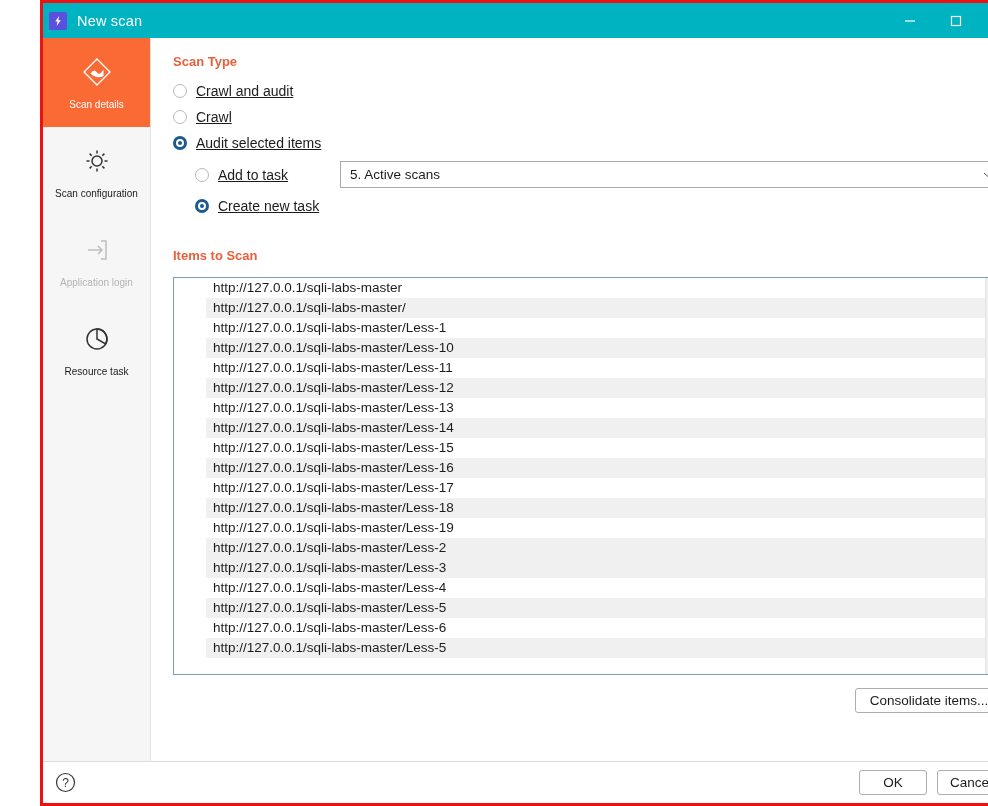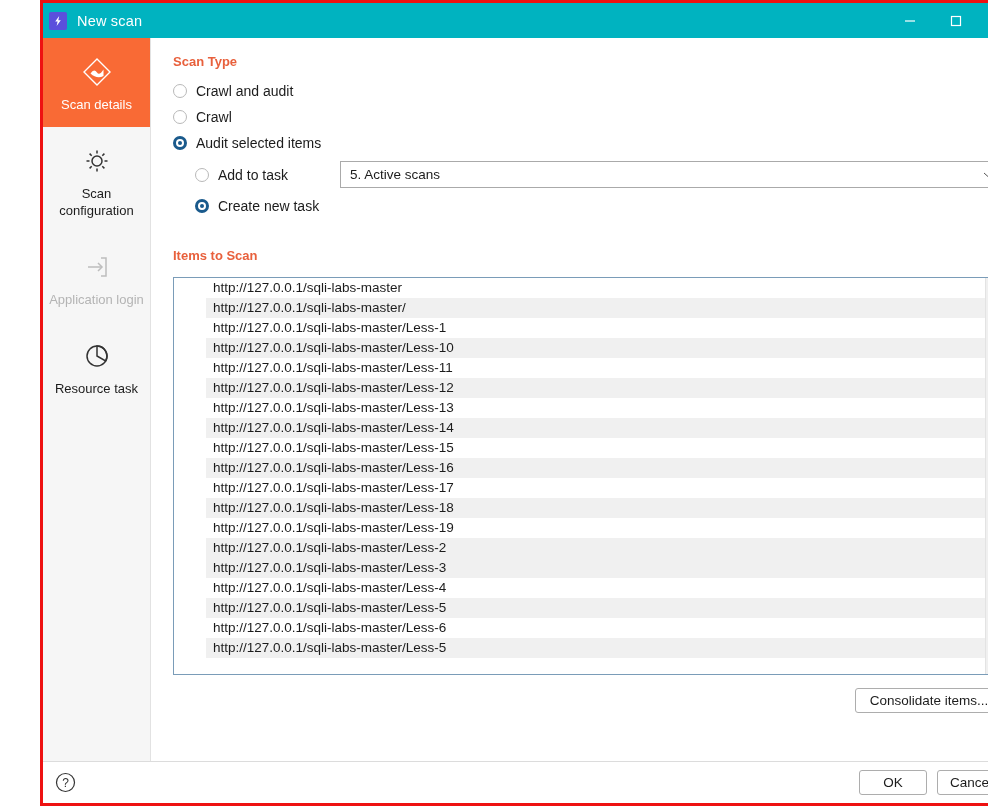--- a/index.html
+++ b/index.html
@@ -84,21 +84,21 @@
     background: #f6f6f6;
     border-right: 1px solid #e2e2e2;
     display: flex;
     flex-direction: column;
     padding-top: 0px;
   }
   .nav-item {
     padding: 14px 4px 14px 4px;
     text-align: center;
     color: #1c1c1c;
-    font-size: 13px;
+    font-size: 10px;
     line-height: 17px;
     cursor: default;
   }
   .nav-item .nav-ico {
     display: flex;
     align-items: center;
     justify-content: center;
     height: 40px;
     margin-bottom: 4px;
   }
@@ -158,20 +158,21 @@
     left: 50%; top: 50%;
     width: 4px; height: 4px;
     margin: -2px 0 0 -2px;
     border-radius: 50%;
     background: #1a5a8c;
   }
   .radio-label {
     font-size: 14px;
     color: #1c1c1c;
     white-space: nowrap;
+    text-decoration: underline;
   }
 
   .task-row {
     display: flex;
     align-items: center;
     margin-bottom: 10px;
     margin-left: 22px;
   }
   .task-row .radio-label { width: 122px; }
 

